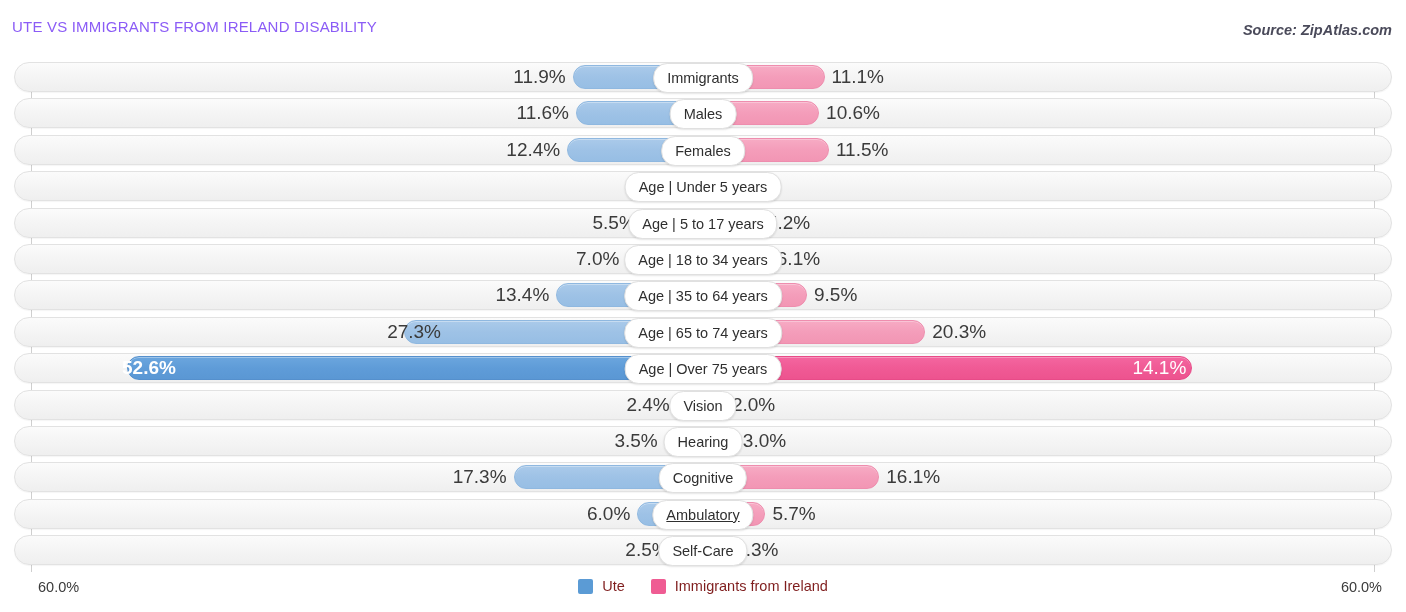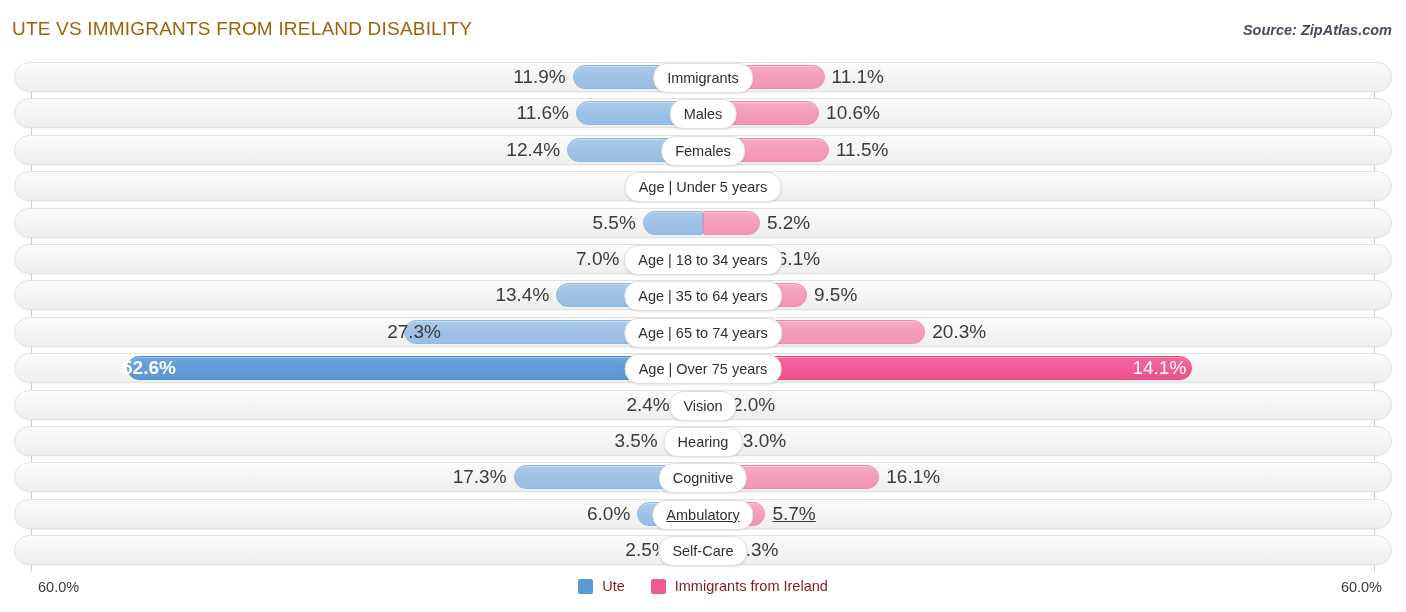--- a/index.html
+++ b/index.html
@@ -19,23 +19,23 @@
   
   .header {
     position: absolute;
     top: 0; left: 0; right: 0;
     height: 56px;
   }
   .chart-title {
     position: absolute;
     left: 12px;
     top: 18px;
-    font-size: 19px;
+    font-size: 15px;
     letter-spacing: 0.2px;
-    color: #a16207;
+    color: #8b5cf6;
     font-weight: 400;
     white-space: nowrap;
   }
   .source {
     position: absolute;
     right: 14px;
     top: 22px;
     font-size: 14.5px;
     font-style: italic;
     font-weight: bold;
@@ -246,20 +246,21 @@
         <div class="val left" style="right: 719.417px;">0.86%</div>
         <div class="val right" style="left: 723.14px;">1.2%</div>
         <div class="cat-pill" style="left: 703px;">Age | Under 5 years</div>
       </div>
       <div class="row">
         <div class="track"></div>
         <div class="bar left" style="left: 642.775px; width: 60.225px;"></div>
         <div class="bar right" style="left: 703px; width: 56.94px;"></div>
         <div class="val left" style="right: 770.225px;">5.5%</div>
         <div class="val right" style="left: 766.94px;">5.2%</div>
+        <div class="cat-pill" style="left: 703px;">Age | 5 to 17 years</div>
       </div>
       <div class="row">
         <div class="track"></div>
         <div class="bar left" style="left: 626.35px; width: 76.65px;"></div>
         <div class="bar right" style="left: 703px; width: 66.795px;"></div>
         <div class="val left" style="right: 786.65px;">7.0%</div>
         <div class="val right" style="left: 776.795px;">6.1%</div>
         <div class="cat-pill" style="left: 703px;">Age | 18 to 34 years</div>
       </div>
       <div class="row">
@@ -308,21 +309,21 @@
         <div class="bar right" style="left: 703px; width: 176.295px;"></div>
         <div class="val left" style="right: 899.435px;">17.3%</div>
         <div class="val right" style="left: 886.295px;">16.1%</div>
         <div class="cat-pill" style="left: 703px;">Cognitive</div>
       </div>
       <div class="row">
         <div class="track"></div>
         <div class="bar left" style="left: 637.3px; width: 65.7px;"></div>
         <div class="bar right" style="left: 703px; width: 62.415px;"></div>
         <div class="val left" style="right: 775.7px;">6.0%</div>
-        <div class="val right" style="left: 772.415px; text-decoration: underline;">5.7%</div>
+        <div class="val right" style="left: 772.415px;">5.7%</div>
         <div class="cat-pill" style="left: 703px; text-decoration: underline;">Ambulatory</div>
       </div>
       <div class="row">
         <div class="track"></div>
         <div class="bar left" style="left: 675.625px; width: 27.375px;"></div>
         <div class="bar right" style="left: 703px; width: 25.185px;"></div>
         <div class="val left" style="right: 737.375px;">2.5%</div>
         <div class="val right" style="left: 735.185px;">2.3%</div>
         <div class="cat-pill" style="left: 703px;">Self-Care</div>
       </div>

